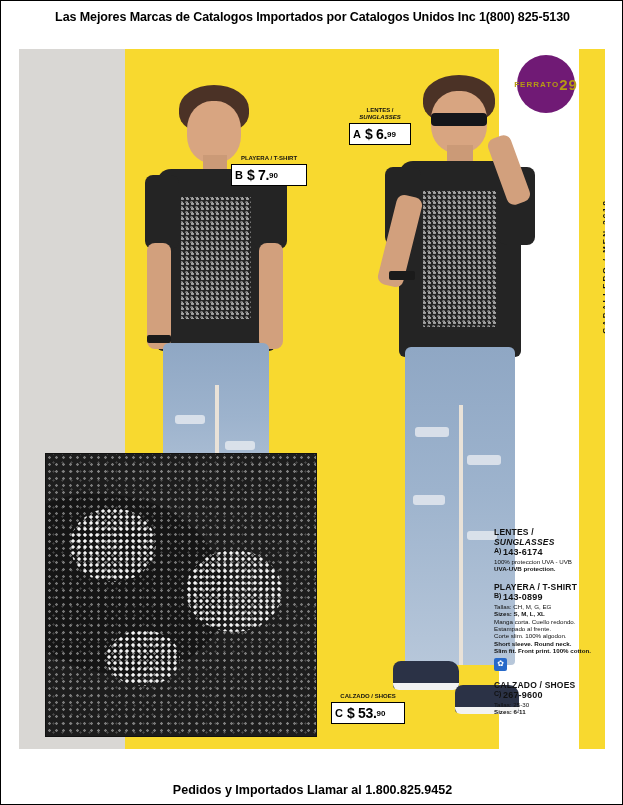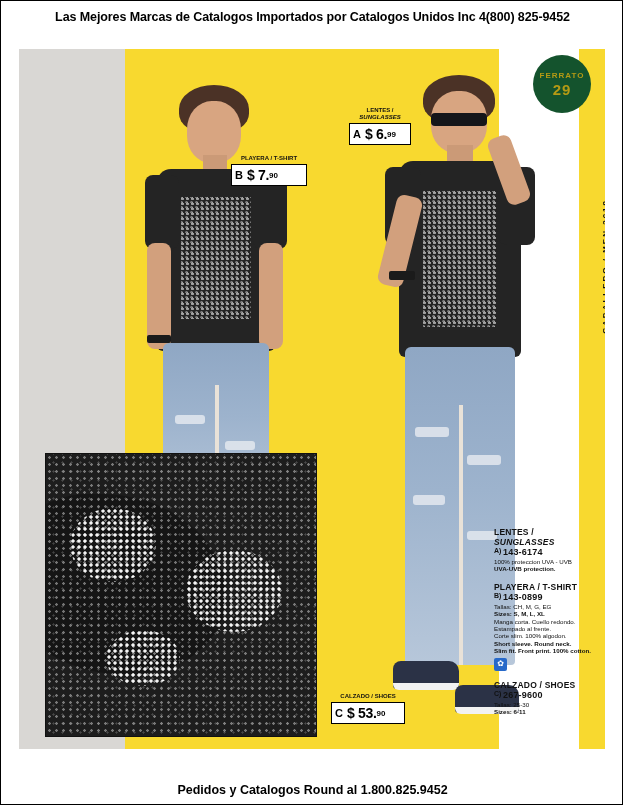--- a/index.html
+++ b/index.html
@@ -86,24 +86,24 @@
   }
   .side-vertical{
     position:absolute;
     right:4px;top:150px;
     transform:rotate(-90deg);
     transform-origin:right top;
     font-size:8px;letter-spacing:2px;font-weight:bold;color:#111;
     white-space:nowrap;
   }
   .brandbadge{
-    position:absolute;right:14px;top:6px;
+    position:absolute;right:30px;top:6px;
     width:58px;height:58px;border-radius:50%;
-    background:#14532d;
-    display:flex;flex-direction:column;align-items:center;justify-content:center;
+    background:#701a75;
+    display:flex;align-items:center;justify-content:center;
     color:#b59a14;
     font-size:8px;font-weight:bold;letter-spacing:1px;
   }
   .brandbadge .num{font-size:15px;margin-top:1px;}
 
   
   .figure{position:absolute;}
 
   
   .m1{left:108px;top:36px;width:176px;height:424px;}
@@ -214,21 +214,21 @@
     display:flex;align-items:center;justify-content:center;
     color:#fff;font-size:8px;
   }
 </style>
 </head>
 <body>
 
 <div class="page">
 
   <div class="header">
-    <div class="line">Las Mejores Marcas de Catalogos Importados por Catalogos Unidos Inc 4(800) 825-9452</div>
+    <div class="line">Las Mejores Marcas de Catalogos Importados por Catalogos Unidos Inc 1(800) 825-5130</div>
   </div>
 
   <div class="sheet">
 
     <div class="leftbg">
       <div class="grayblock"></div>
       <div class="yellowblock"></div>
     </div>
 
     <div class="rightbg">
@@ -353,16 +353,16 @@
         </div>
         <div class="spec">Tallas: 25-30</div>
         <div class="spec bold">Sizes: 6-11</div>
       </div>
 
     </div>
 
   </div>
 
   <div class="footer">
-    <div class="line">Pedidos y Catalogos Round al 1.800.825.9452</div>
+    <div class="line">Pedidos y Importados Llamar al 1.800.825.9452</div>
   </div>
 
 </div>
 
 </body></html>

